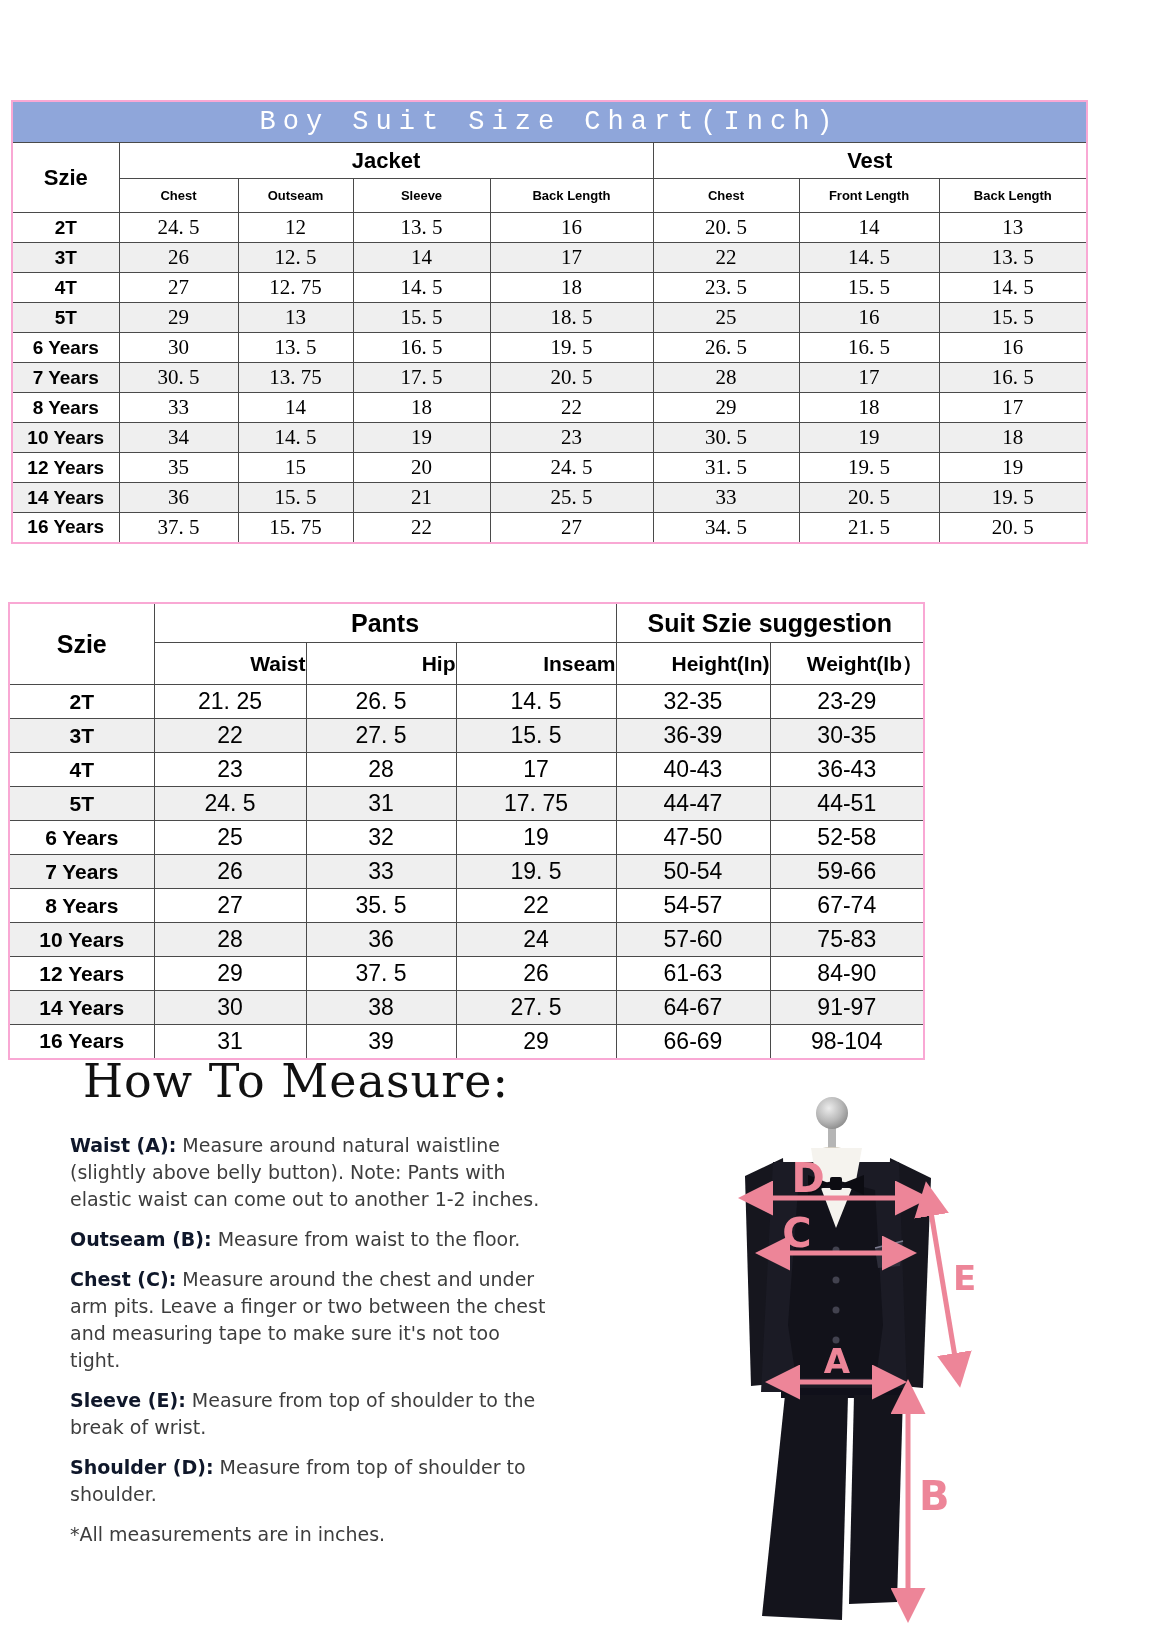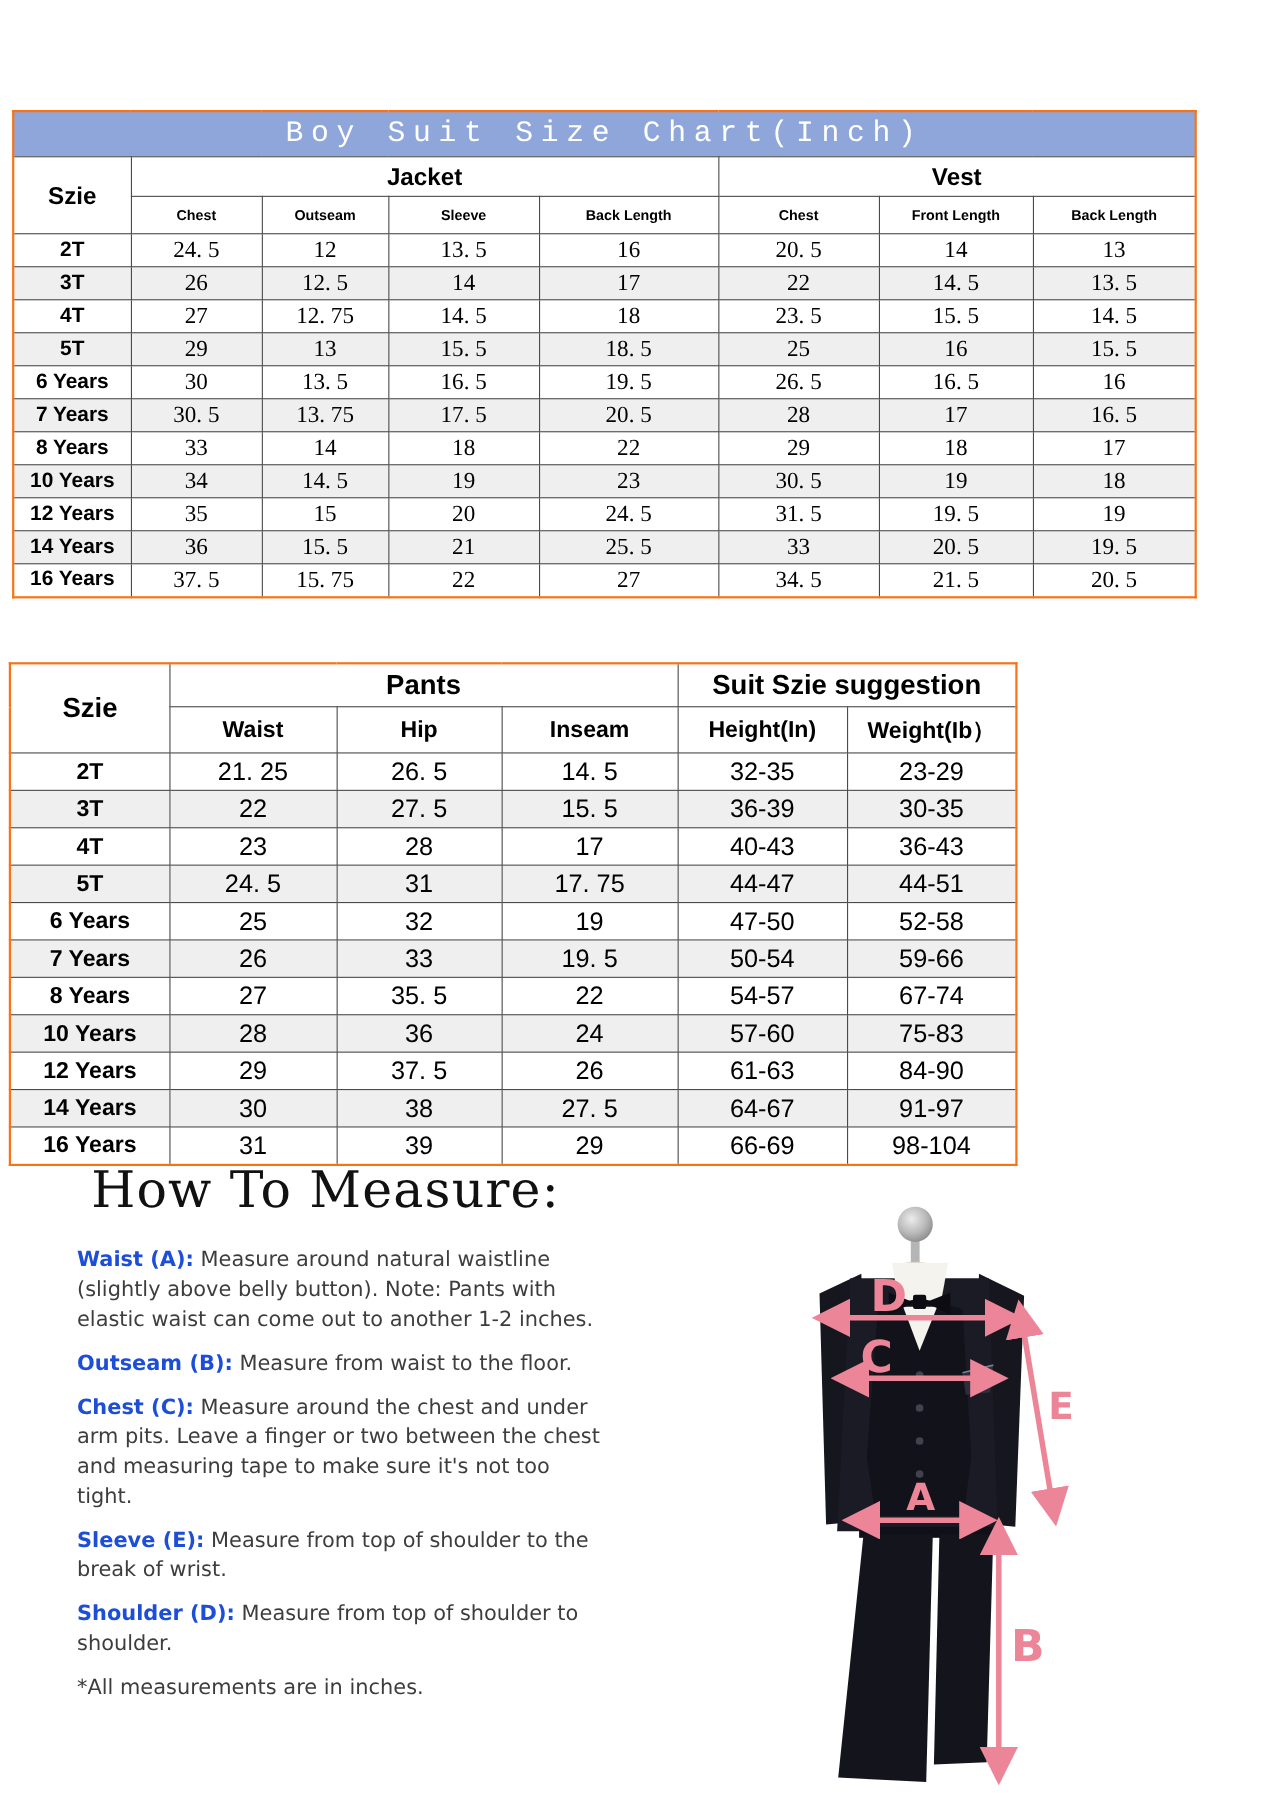--- a/index.html
+++ b/index.html
@@ -1,50 +1,50 @@
 <!DOCTYPE html>
 <html><head>
 <meta charset="utf-8">
 <style>
   html,body{margin:0;padding:0;background:#ffffff;}
   .page{position:relative;width:1150px;height:1650px;background:#ffffff;overflow:hidden;
         font-family:"Liberation Sans",sans-serif;}
 
   
   table.size-table{position:absolute;border-collapse:collapse;table-layout:fixed;
-                   border:2px solid #f97316;background:#fff;}
+                   border:2px solid #f9a8d4;background:#fff;}
   table.size-table th, table.size-table td{border:1px solid #4a4a4a;padding:0;
                    text-align:center;vertical-align:middle;overflow:hidden;white-space:nowrap;}
   #size-table-1{left:11px;top:100px;width:1075px;}
   #size-table-2{left:8px;top:602px;width:915px;}
 
   .title-cell{height:40px;color:#ffffff;font-family:"Liberation Mono","DejaVu Sans Mono",monospace;
               font-weight:normal;font-size:27px;letter-spacing:7px;}
   #size-table-1 .group-row th{height:35px;font-size:22px;font-weight:bold;}
   #size-table-1 .col-row th{height:33px;font-size:13px;font-weight:bold;margin-top:25px;}
   #size-table-1 tbody tr{height:30px;}
   #size-table-1 tbody th{font-size:19px;font-weight:bold;}
   #size-table-1 tbody td{font-family:"Liberation Serif","DejaVu Serif",serif;font-size:21px;}
 
   #size-table-2 .group-row th{height:38px;font-size:25px;font-weight:bold;}
-  #size-table-2 .col-row th{height:41px;font-size:21px;font-weight:bold;}
+  #size-table-2 .col-row th{height:41px;font-size:21px;font-weight:bold;text-align:right;}
   #size-table-2 tbody tr{height:34px;}
   #size-table-2 tbody th{font-size:21px;font-weight:bold;}
   #size-table-2 tbody td{font-family:Liberation Sans, sans-serif;font-size:23px;}
 
   table.size-table tbody tr:nth-child(even){background:#efefef;}
 
   
   .htm-heading{position:absolute;left:71px;top:1042px;margin:12px;
                font-family:"DejaVu Serif","Liberation Serif",serif;font-weight:normal;
                font-size:46px;color:#111;letter-spacing:1px;}
   .htm-text{position:absolute;left:70px;top:1132px;width:478px;
             font-family:"DejaVu Sans",sans-serif;font-size:19px;line-height:27px;color:#3d3d3d;}
   .htm-text p{margin:0 0 13px 0;}
-  .htm-text b{color:#1d4ed8;}
+  .htm-text b{color:#0f172a;}
   .footnote{margin-top:2px;}
 
   
   .figure{position:absolute;left:635px;top:1090px;width:395px;height:560px;}
   .figure svg{display:block;}
   .meas-label{font-family:"DejaVu Sans",sans-serif;font-weight:bold;}
 </style>
 </head>
 <body>
 <div class="page">

